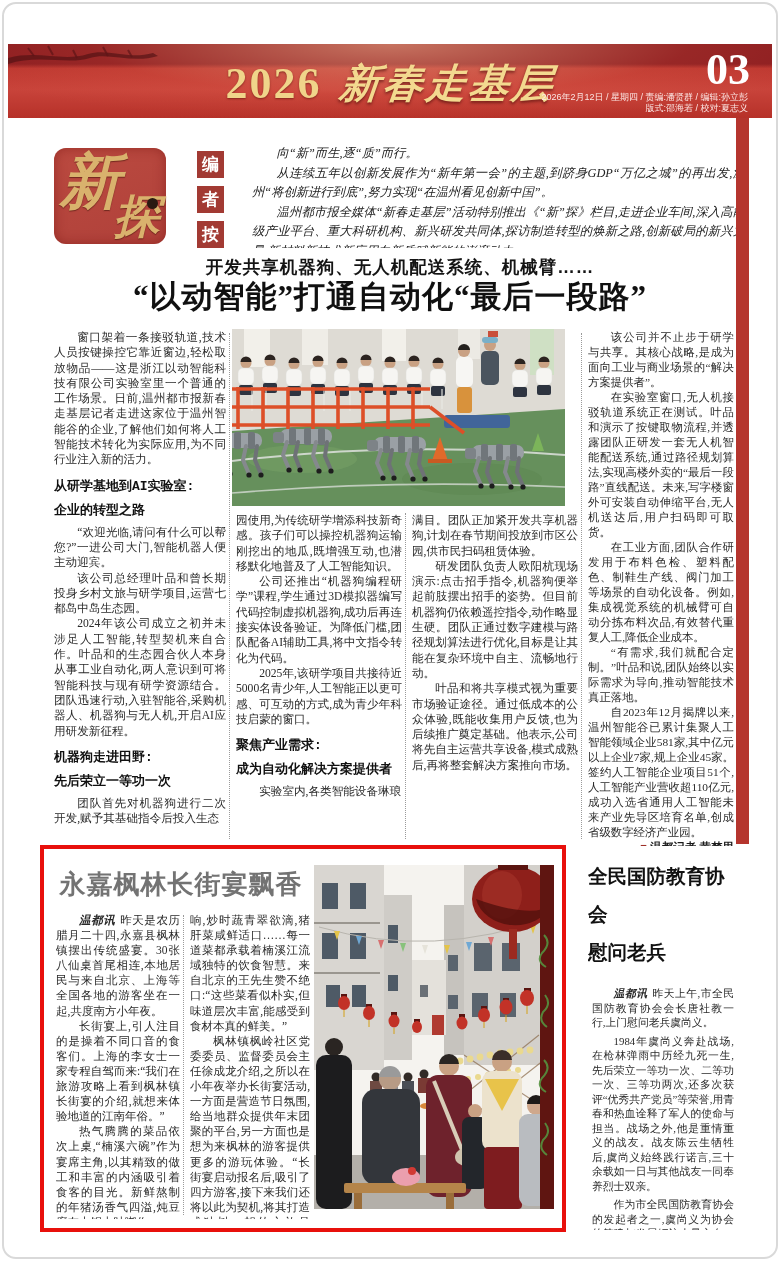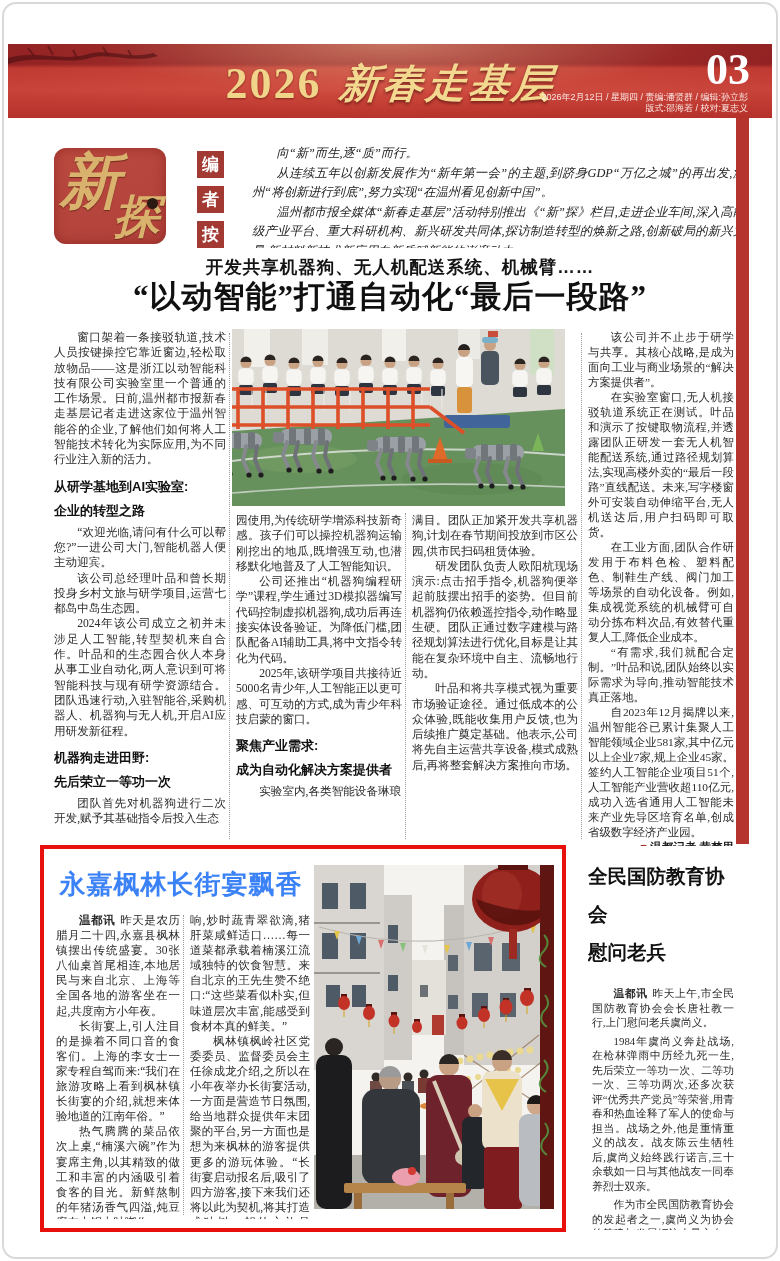--- a/index.html
+++ b/index.html
@@ -41,21 +41,21 @@
   
   .kicker{position:absolute;left:0;right:0;top:255px;text-align:center;
     font-family:"Liberation Sans","DejaVu Sans",sans-serif;font-weight:700;font-size:17.5px;color:#141414;letter-spacing:1px;padding-left:20px;}
   .headline{position:absolute;left:0;right:0;top:276px;text-align:center;
     font-family:"Liberation Serif",serif;font-weight:900;font-size:31px;color:#101010;letter-spacing:1px;}
 
   
   .col{position:absolute;font-size:11.6px;line-height:15.3px;text-align:justify;color:#2a2a2a;overflow:hidden;}
   .col p{margin:0;text-indent:2em;}
   .col p.cont{text-indent:0;}
-  .subhead{font-family:Liberation Sans, sans-serif;font-weight:700;font-size:13px;
+  .subhead{font-family:Liberation Mono, monospace;font-weight:700;font-size:13px;
     line-height:19px;color:#111;margin:9px 0 5px;text-indent:0;}
   .subhead.second{margin-top:0;}
   .col-1{left:54px;top:330px;width:172px;height:514px;}
   .col-2{left:236px;top:513px;width:166px;height:332px;}
   .col-3{left:412px;top:513px;width:166px;height:332px;}
   .col-4{left:588px;top:330px;width:146px;height:516px;font-size:11.4px;line-height:15.0px;}
   .vsep{position:absolute;width:0;border-left:1px dotted #9a9a9a;}
   .sep-a{left:229px;top:333px;height:506px;}
   .sep-b{left:405px;top:513px;height:326px;}
   .sep-c{left:581px;top:333px;height:506px;}
@@ -67,29 +67,29 @@
   
   .photo{position:absolute;overflow:hidden;background:#ddd;}
   .photo svg{display:block;}
   .photo-robots{left:232px;top:329px;width:333px;height:177px;}
   .photo-banquet{left:270px;top:16px;width:240px;height:344px;}
 
   
   .banquet-box{position:absolute;left:40px;top:845px;width:526px;height:387px;border:4px solid #e8100c;
     box-sizing:border-box;background:#fff;}
   .bq-title{position:absolute;left:6px;top:18px;width:262px;text-align:center;
-    font-family:"Liberation Serif",serif;font-weight:900;font-size:26px;color:#3b82f6;letter-spacing:1px;}
+    font-family:"Liberation Serif",serif;font-weight:900;font-size:26px;color:#737373;letter-spacing:1px;}
   .bq-col{position:absolute;top:64px;height:306px;overflow:hidden;font-size:11.5px;line-height:15.1px;
     text-align:justify;color:#2a2a2a;}
   .bq-colA{left:12px;width:124px;}
   .bq-colB{left:146px;width:120px;}
   .bq-col p{margin:0;text-indent:2em;}
   .bq-col p.cont{text-indent:0;}
   .bq-sep{left:139px;top:66px;height:300px;}
-  .lead{font-family:"Liberation Sans","DejaVu Sans",sans-serif;font-weight:700;margin-right:5px;}
+  .lead{font-family:"Liberation Sans","DejaVu Sans",sans-serif;font-weight:700;margin-right:5px;font-style:italic;}
 
   
   .veterans{position:absolute;left:588px;top:858px;width:150px;height:372px;overflow:hidden;}
   .vt-title{font-family:"Liberation Serif",serif;font-weight:900;font-size:19.5px;line-height:38px;color:#111;}
   .vt-body{margin-top:14px;font-size:10.8px;line-height:14.5px;text-align:justify;color:#2a2a2a;}
   .vt-body p{margin:4px;text-indent:2em;}
 </style>
 </head>
 <body>
 

